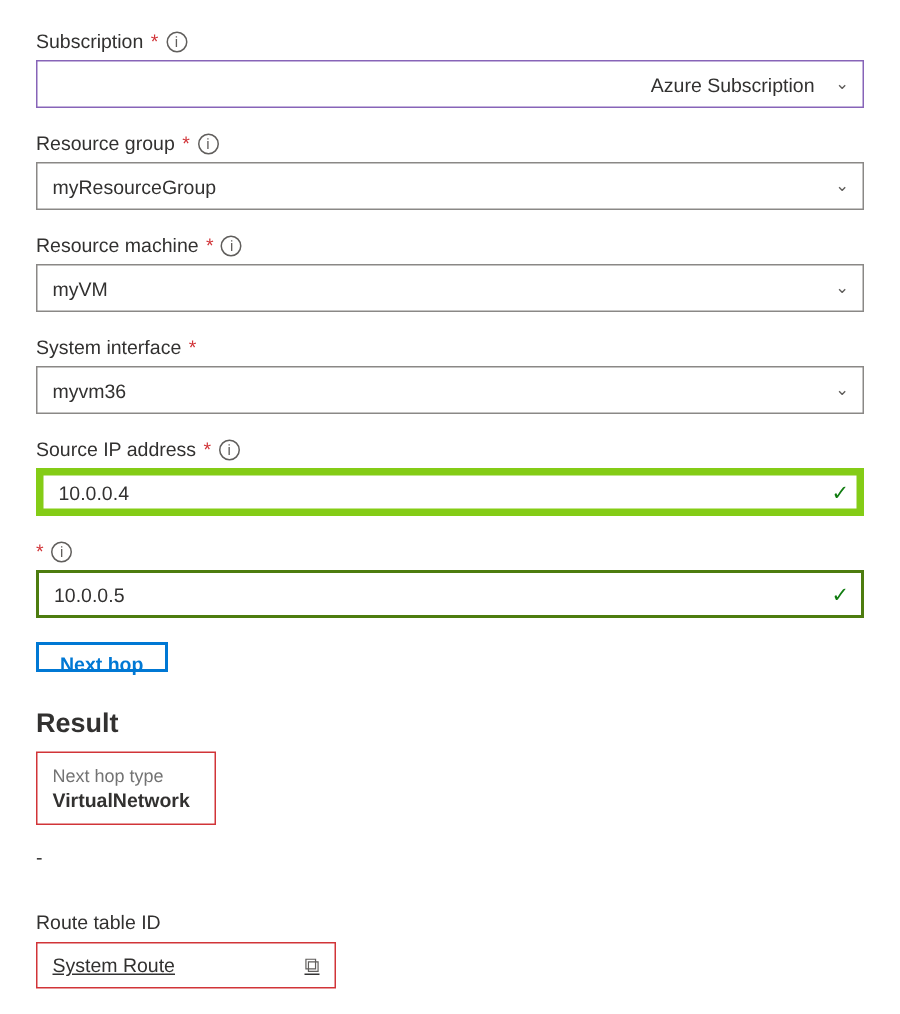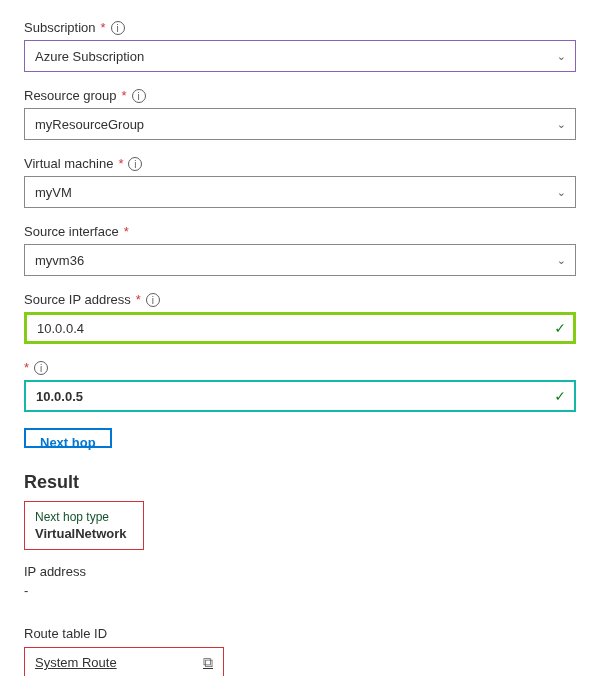--- a/index.html
+++ b/index.html
@@ -63,21 +63,21 @@
       pointer-events: none;
       color: #605e5c;
       font-size: 11px;
     }
     .input-wrapper {
       position: relative;
     }
     .text-input {
       width: 100%;
       height: 32px;
-      border: 3px solid #84cc16;
+      border: 5px solid #84cc16;
       background: #fff;
       padding: 0 32px 0 10px;
       font-size: 13px;
       color: #323130;
       outline: none;
     }
     .check-icon {
       position: absolute;
       right: 10px;
       top: 50%;
@@ -107,21 +107,21 @@
     }
     .result-card {
       border: 1px solid #d13438;
       padding: 8px 10px;
       display: inline-block;
       min-width: 120px;
       margin-bottom: 14px;
     }
     .result-card-label {
       font-size: 12px;
-      color: #14532d;
+      color: #737373;
       margin-bottom: 2px;
     }
     .result-card-value {
       font-size: 13px;
       font-weight: 700;
       color: #323130;
     }
     .ip-address-section {
       margin-bottom: 14px;
     }
@@ -156,24 +156,24 @@
       font-size: 13px;
       color: #323130;
     }
     .copy-icon {
       color: #605e5c;
       font-size: 14px;
       cursor: pointer;
     }
     .subscription-dropdown {
       border-color: #8764b8;
+      text-align: right;
     }
     .destination-input {
-      border: 2px solid #14b8a6;
-      font-weight: bold;
+      border: 2px solid #4d7c0f;
     }
   </style>
 </head>
 <body>
 
 
 
 
 <div class="field-group">
   <div class="field-label">
@@ -200,36 +200,36 @@
     <select class="select-box">
       <option>myResourceGroup</option>
     </select>
     <span class="chevron-icon">⌄</span>
   </div>
 </div>
 
 
 <div class="field-group">
   <div class="field-label">
-    <span>Virtual machine</span>
+    <span>Resource machine</span>
     <span class="required-star">*</span>
     <span class="info-icon">i</span>
   </div>
   <div class="select-wrapper">
     <select class="select-box">
       <option>myVM</option>
     </select>
     <span class="chevron-icon">⌄</span>
   </div>
 </div>
 
 
 <div class="field-group">
   <div class="field-label">
-    <span>Source interface</span>
+    <span>System interface</span>
     <span class="required-star">*</span>
   </div>
   <div class="select-wrapper">
     <select class="select-box">
       <option>myvm36</option>
     </select>
     <span class="chevron-icon">⌄</span>
   </div>
 </div>
 
@@ -266,21 +266,20 @@
   <div class="result-title">Result</div>
 
   
   <div class="result-card">
     <div class="result-card-label">Next hop type</div>
     <div class="result-card-value">VirtualNetwork</div>
   </div>
 
   
   <div class="ip-address-section">
-    <div class="ip-address-label">IP address</div>
     <div class="ip-address-value">-</div>
   </div>
 
   
   <div class="route-table-section">
     <div class="route-table-label">Route table ID</div>
     <div class="route-table-card">
       <span class="route-table-value">System Route</span>
       <span class="copy-icon">⧉</span>
     </div>

